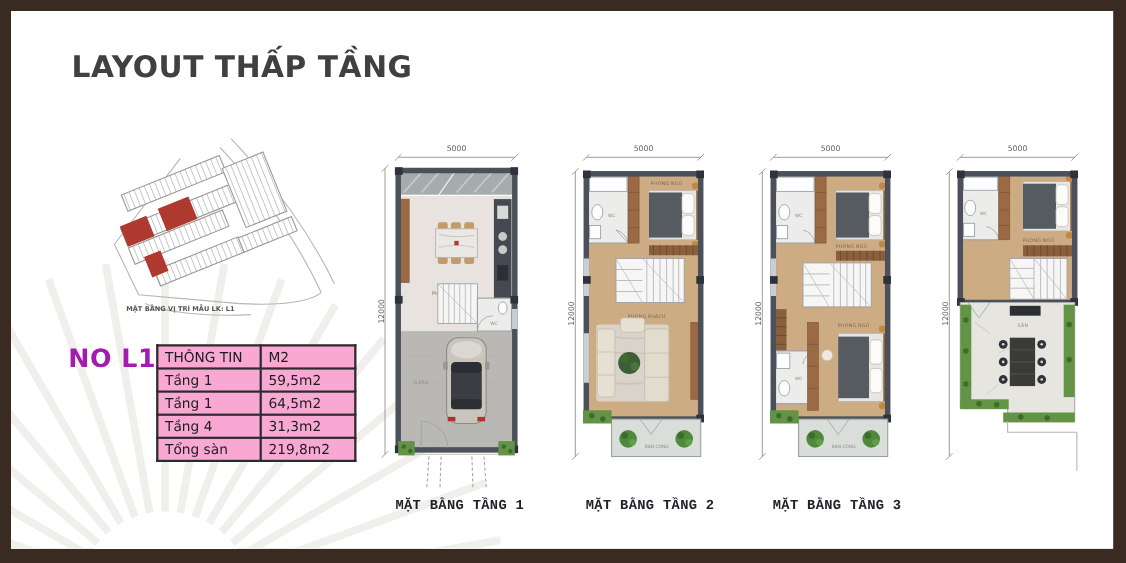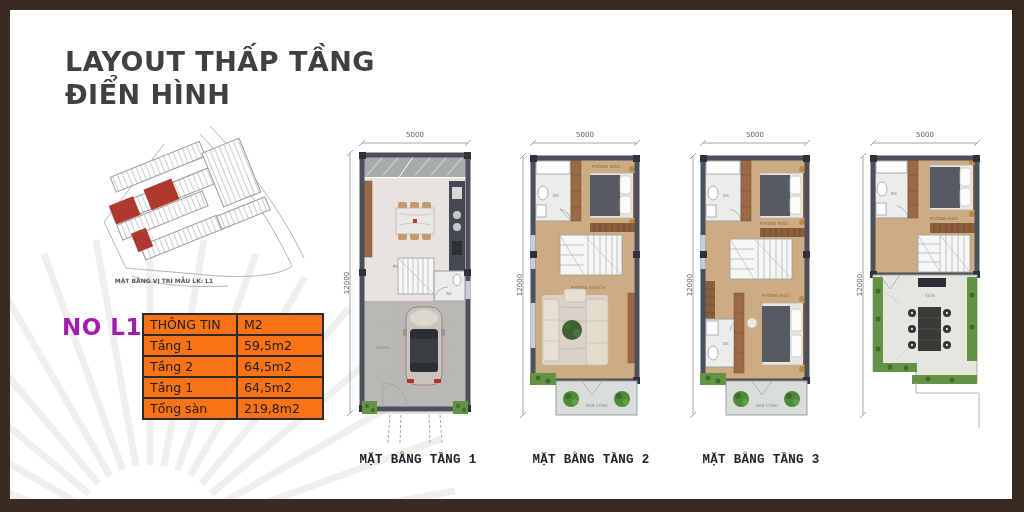--- a/index.html
+++ b/index.html
@@ -3,21 +3,21 @@
 <meta charset="utf-8">
 <style>
   html,body{margin:0;padding:0;}
   body{font-family:"DejaVu Sans","Liberation Sans",sans-serif;}
   .frame{position:relative;width:1024px;height:512px;background:#3a2b22;overflow:hidden;}
   .canvas{position:absolute;left:10px;top:10px;right:12px;bottom:13px;background:#ffffff;overflow:hidden;}
   .sunburst{position:absolute;left:0;bottom:0;z-index:0;}
   .title{position:absolute;left:55px;top:36px;z-index:2;color:#404040;font-size:27px;font-weight:700;line-height:1.22;letter-spacing:.5px;}
   .siteplan{position:absolute;left:58px;top:116px;z-index:2;}
   .unitcode{position:absolute;left:52px;top:304px;z-index:2;color:#a21caf;font-size:23px;font-weight:700;letter-spacing:.5px;}
-  table.info{position:absolute;left:132px;top:303px;z-index:2;border-collapse:collapse;background:#f97316;}
+  table.info{position:absolute;left:132px;top:303px;z-index:2;border-collapse:collapse;background:#f9a8d4;}
   table.info td{border:2px solid #2b2b2b;font-size:12.5px;color:#1d1d1d;padding:1px 6px;height:17px;}
   table.info td.c1{width:80px;}
   table.info td.c2{width:72px;margin-left:40px;}
   .plan{position:absolute;top:100px;width:150px;height:355px;z-index:2;margin-top:13px;}
   #plan1{left:333px;} #plan2{left:506px;} #plan3{left:676px;} #plan4{left:846px;}
   .plan-label{position:absolute;left:0;top:330px;width:100%;text-align:center;font-size:12.5px;font-weight:700;color:#20242a;letter-spacing:.3px;font-family:Liberation Mono, monospace;}
   svg text{font-family:"DejaVu Sans","Liberation Sans",sans-serif;}
   .dim{stroke:#8f8f8a;stroke-width:.8;}
   .dimt{fill:#5f5f5a;font-size:7px;text-anchor:middle;}
   .wall{fill:none;stroke:#4b505a;stroke-width:5;}
@@ -60,21 +60,20 @@
       <line class="ray" x1="140" y1="558" x2="377" y2="359"></line>
           <line class="ray" x1="140" y1="558" x2="408" y2="403"></line>
       <line class="ray" x1="140" y1="558" x2="431" y2="452"></line>
           <line class="ray" x1="140" y1="558" x2="445" y2="504"></line>
       <circle cx="140" cy="558" r="80" fill="#ffffff"></circle>
     </g>
   </svg>
 
   <div class="title">
     <div>LAYOUT THẤP TẦNG</div>
-    <div>ĐIỂN HÌNH</div>
   </div>
 
   <svg class="siteplan" width="238" height="168" viewBox="0 0 238 168">
     <defs>
       <pattern id="lots" width="5" height="5" patternUnits="userSpaceOnUse">
         <rect width="5" height="5" fill="#ffffff"></rect>
         <line x1="0" y1="0" x2="0" y2="5" stroke="#9a9a9a" stroke-width="1"></line>
       </pattern>
     </defs>
     <g stroke="#b5b5b3" stroke-width="1" fill="none">
@@ -105,26 +104,26 @@
     <tbody>
           <tr>
       <td class="c1">THÔNG TIN</td>
       <td class="c2">M2</td>
     </tr>
     <tr>
             <td class="c1">Tầng 1</td>
             <td class="c2">59,5m2</td>
           </tr>
     <tr>
-            <td class="c1">Tầng 2</td>
+            <td class="c1">Tầng 1</td>
             <td class="c2">64,5m2</td>
           </tr>
     <tr>
-            <td class="c1">Tầng 1</td>
-            <td class="c2">64,5m2</td>
+            <td class="c1">Tầng 4</td>
+            <td class="c2">31,3m2</td>
           </tr>
     <tr>
             <td class="c1">Tổng sàn</td>
             <td class="c2">219,8m2</td>
           </tr>
   </tbody>
       </table>
 
   <div class="plan" id="plan1">
     <svg width="150" height="330" viewBox="0 0 150 330">

